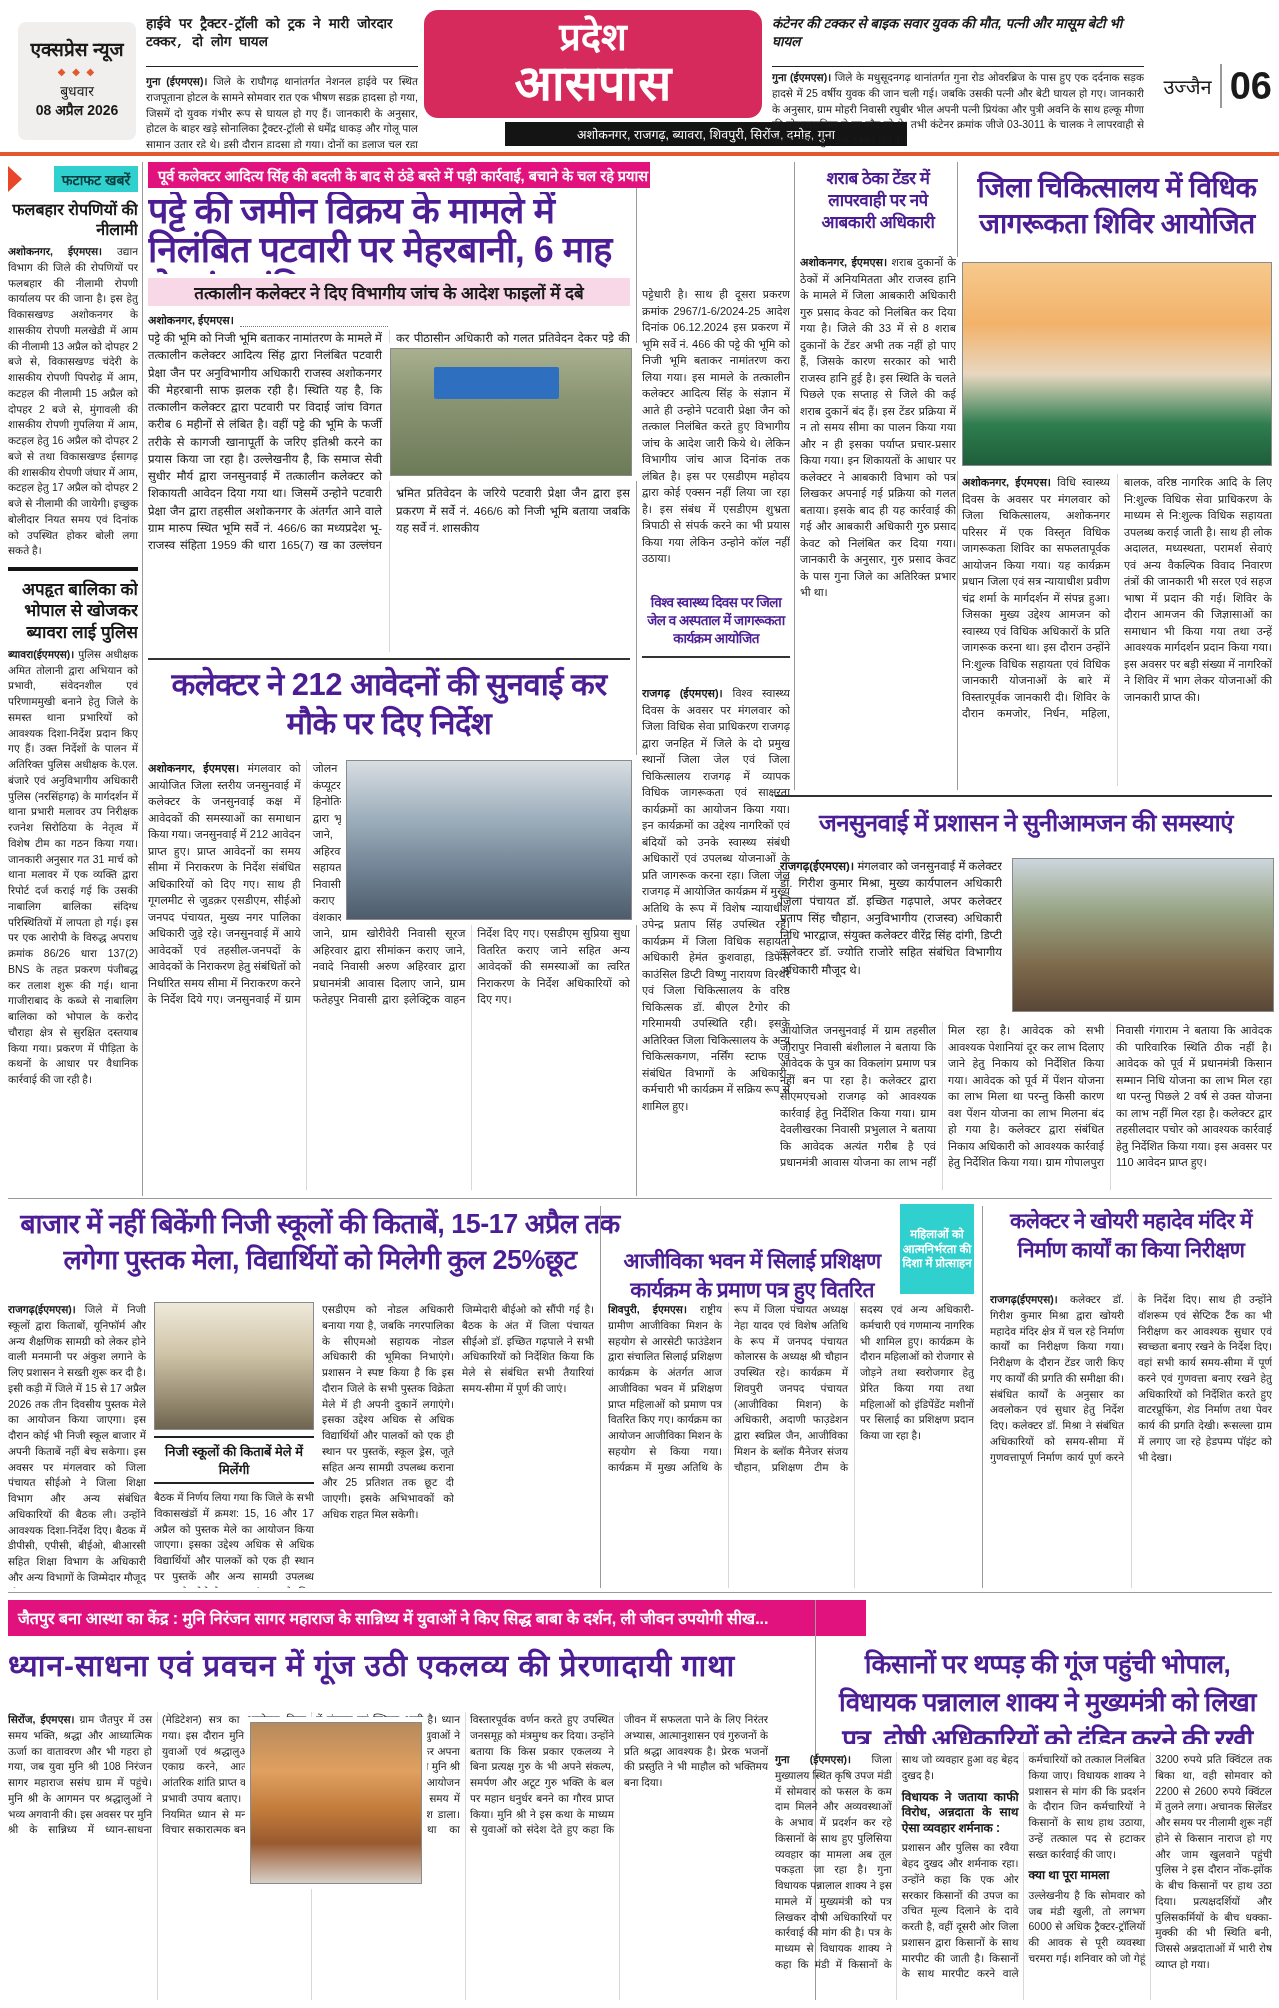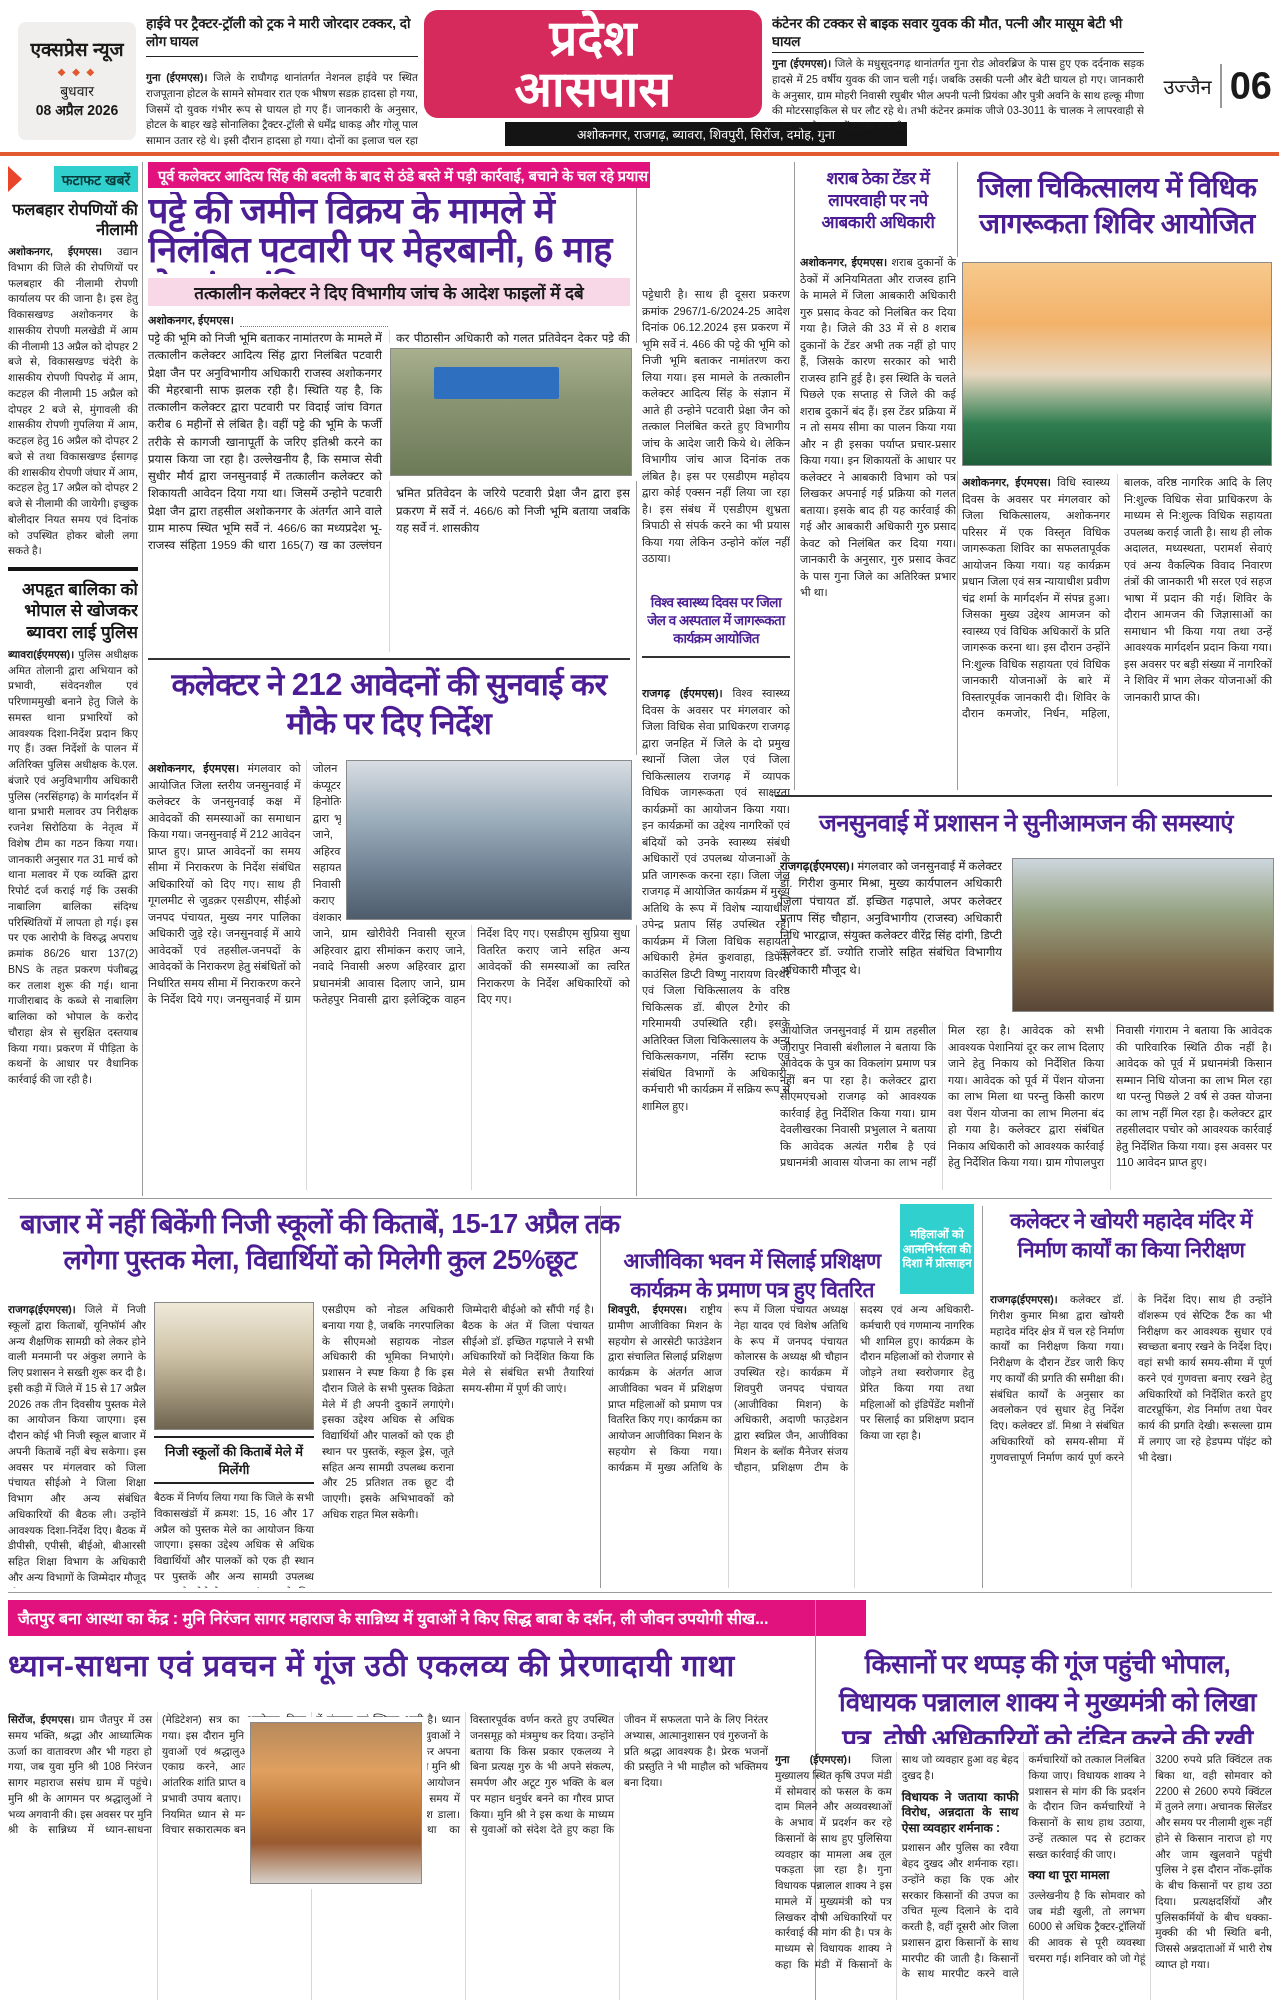--- a/index.html
+++ b/index.html
@@ -37,32 +37,32 @@
 <div id="page">
 
   <div class="abs logo-box" style="left:18px;top:22px;width:118px;height:104px;padding-top:14px;">
     <div style="font-size:19px;font-weight:900;">एक्सप्रेस न्यूज</div>
     <div style="color:#e2582f;font-size:10px;letter-spacing:2px;margin:4px 0;">◆ ◆ ◆</div>
     <div style="font-size:14px;">बुधवार</div>
     <div style="font-size:14px;font-weight:800;">08 अप्रैल 2026</div>
   </div>
 
   <div class="abs" style="left:146px;top:14px;width:272px;height:134px;overflow:hidden;">
-    <div style="font-size:13.5px;font-weight:900;border-bottom:1.5px solid #222;padding-bottom:6px;margin-bottom:13px;">हाईवे पर ट्रैक्टर-ट्रॉली को ट्रक ने मारी जोरदार टक्कर, दो लोग घायल</div>
+    <div style="font-size:13.5px;font-weight:900;border-bottom:1.5px solid #222;padding-bottom:16px;margin-bottom:7px;font-family:Liberation Mono, monospace;">हाईवे पर ट्रैक्टर-ट्रॉली को ट्रक ने मारी जोरदार टक्कर, दो लोग घायल</div>
     <div class="bodytext" style="font-size:10.5px;"><b>गुना (ईएमएस)।</b> <span>जिले के राघौगढ़ थानांतर्गत नेशनल हाईवे पर स्थित राजपूताना होटल के सामने सोमवार रात एक भीषण सडक़ हादसा हो गया, जिसमें दो युवक गंभीर रूप से घायल हो गए हैं। जानकारी के अनुसार, होटल के बाहर खड़े सोनालिका ट्रैक्टर-ट्रॉली से धर्मेंद्र धाकड़ और गोलू पाल सामान उतार रहे थे। इसी दौरान हादसा हो गया। दोनों का इलाज चल रहा है। पुलिस ने मामले की जांच शुरू कर दी है।</span></div>
   </div>
 
   <div class="abs" style="left:424px;top:10px;width:338px;height:108px;background:var(--red,#d52a5b);border-radius:14px;display:flex;flex-direction:column;align-items:center;justify-content:center;color:#fff;font-weight:900;line-height:1.05;">
-    <div style="font-size:49px;">प्रदेश</div>
+    <div style="font-size:38px;">प्रदेश</div>
     <div style="font-size:49px;">आसपास</div>
   </div>
   <div class="abs" style="left:505px;top:122px;width:402px;height:24px;background:var(--bar,#141414);color:#fff;font-size:12.5px;display:flex;align-items:center;justify-content:center;">अशोकनगर, राजगढ़, ब्यावरा, शिवपुरी, सिरोंज, दमोह,  गुना</div>
 
   <div class="abs" style="left:772px;top:14px;width:372px;height:134px;overflow:hidden;">
-    <div style="font-size:13.5px;font-weight:900;border-bottom:1.5px solid #222;padding-bottom:2px;margin-bottom:3px;">कंटेनर की टक्कर से बाइक सवार युवक की मौत, पत्नी और मासूम बेटी भी घायल</div>
+    <div style="font-size:13.5px;font-weight:900;border-bottom:1.5px solid #222;padding-bottom:16px;margin-bottom:3px;font-style:italic;">कंटेनर की टक्कर से बाइक सवार युवक की मौत, पत्नी और मासूम बेटी भी घायल</div>
     <div class="bodytext" style="font-size:10.5px;"><b>गुना (ईएमएस)।</b> <span>जिले के मधुसूदनगढ़ थानांतर्गत गुना रोड ओवरब्रिज के पास हुए एक दर्दनाक सड़क हादसे में 25 वर्षीय युवक की जान चली गई। जबकि उसकी पत्नी और बेटी घायल हो गए। जानकारी के अनुसार, ग्राम मोहरी निवासी रघुबीर भील अपनी पत्नी प्रियंका और पुत्री अवनि के साथ हल्कू मीणा की मोटरसाइकिल से घर लौट रहे थे। तभी कंटेनर क्रमांक जीजे 03-3011 के चालक ने लापरवाही से वाहन चलाते हुए उन्हें टक्कर मार दी।</span></div>
   </div>
 
   <div class="abs" style="left:1152px;top:58px;width:120px;height:56px;display:flex;align-items:center;justify-content:flex-end;gap:8px;">
     <span style="font-size:20px;">उज्जैन</span>
     <span style="width:2px;height:44px;background:#999;"></span>
     <span style="font-size:38px;font-weight:900;">06</span>
   </div>
 
   <div class="abs" style="left:0;top:152px;width:1279px;height:4px;background:var(--orange,#e2582f);"></div>

